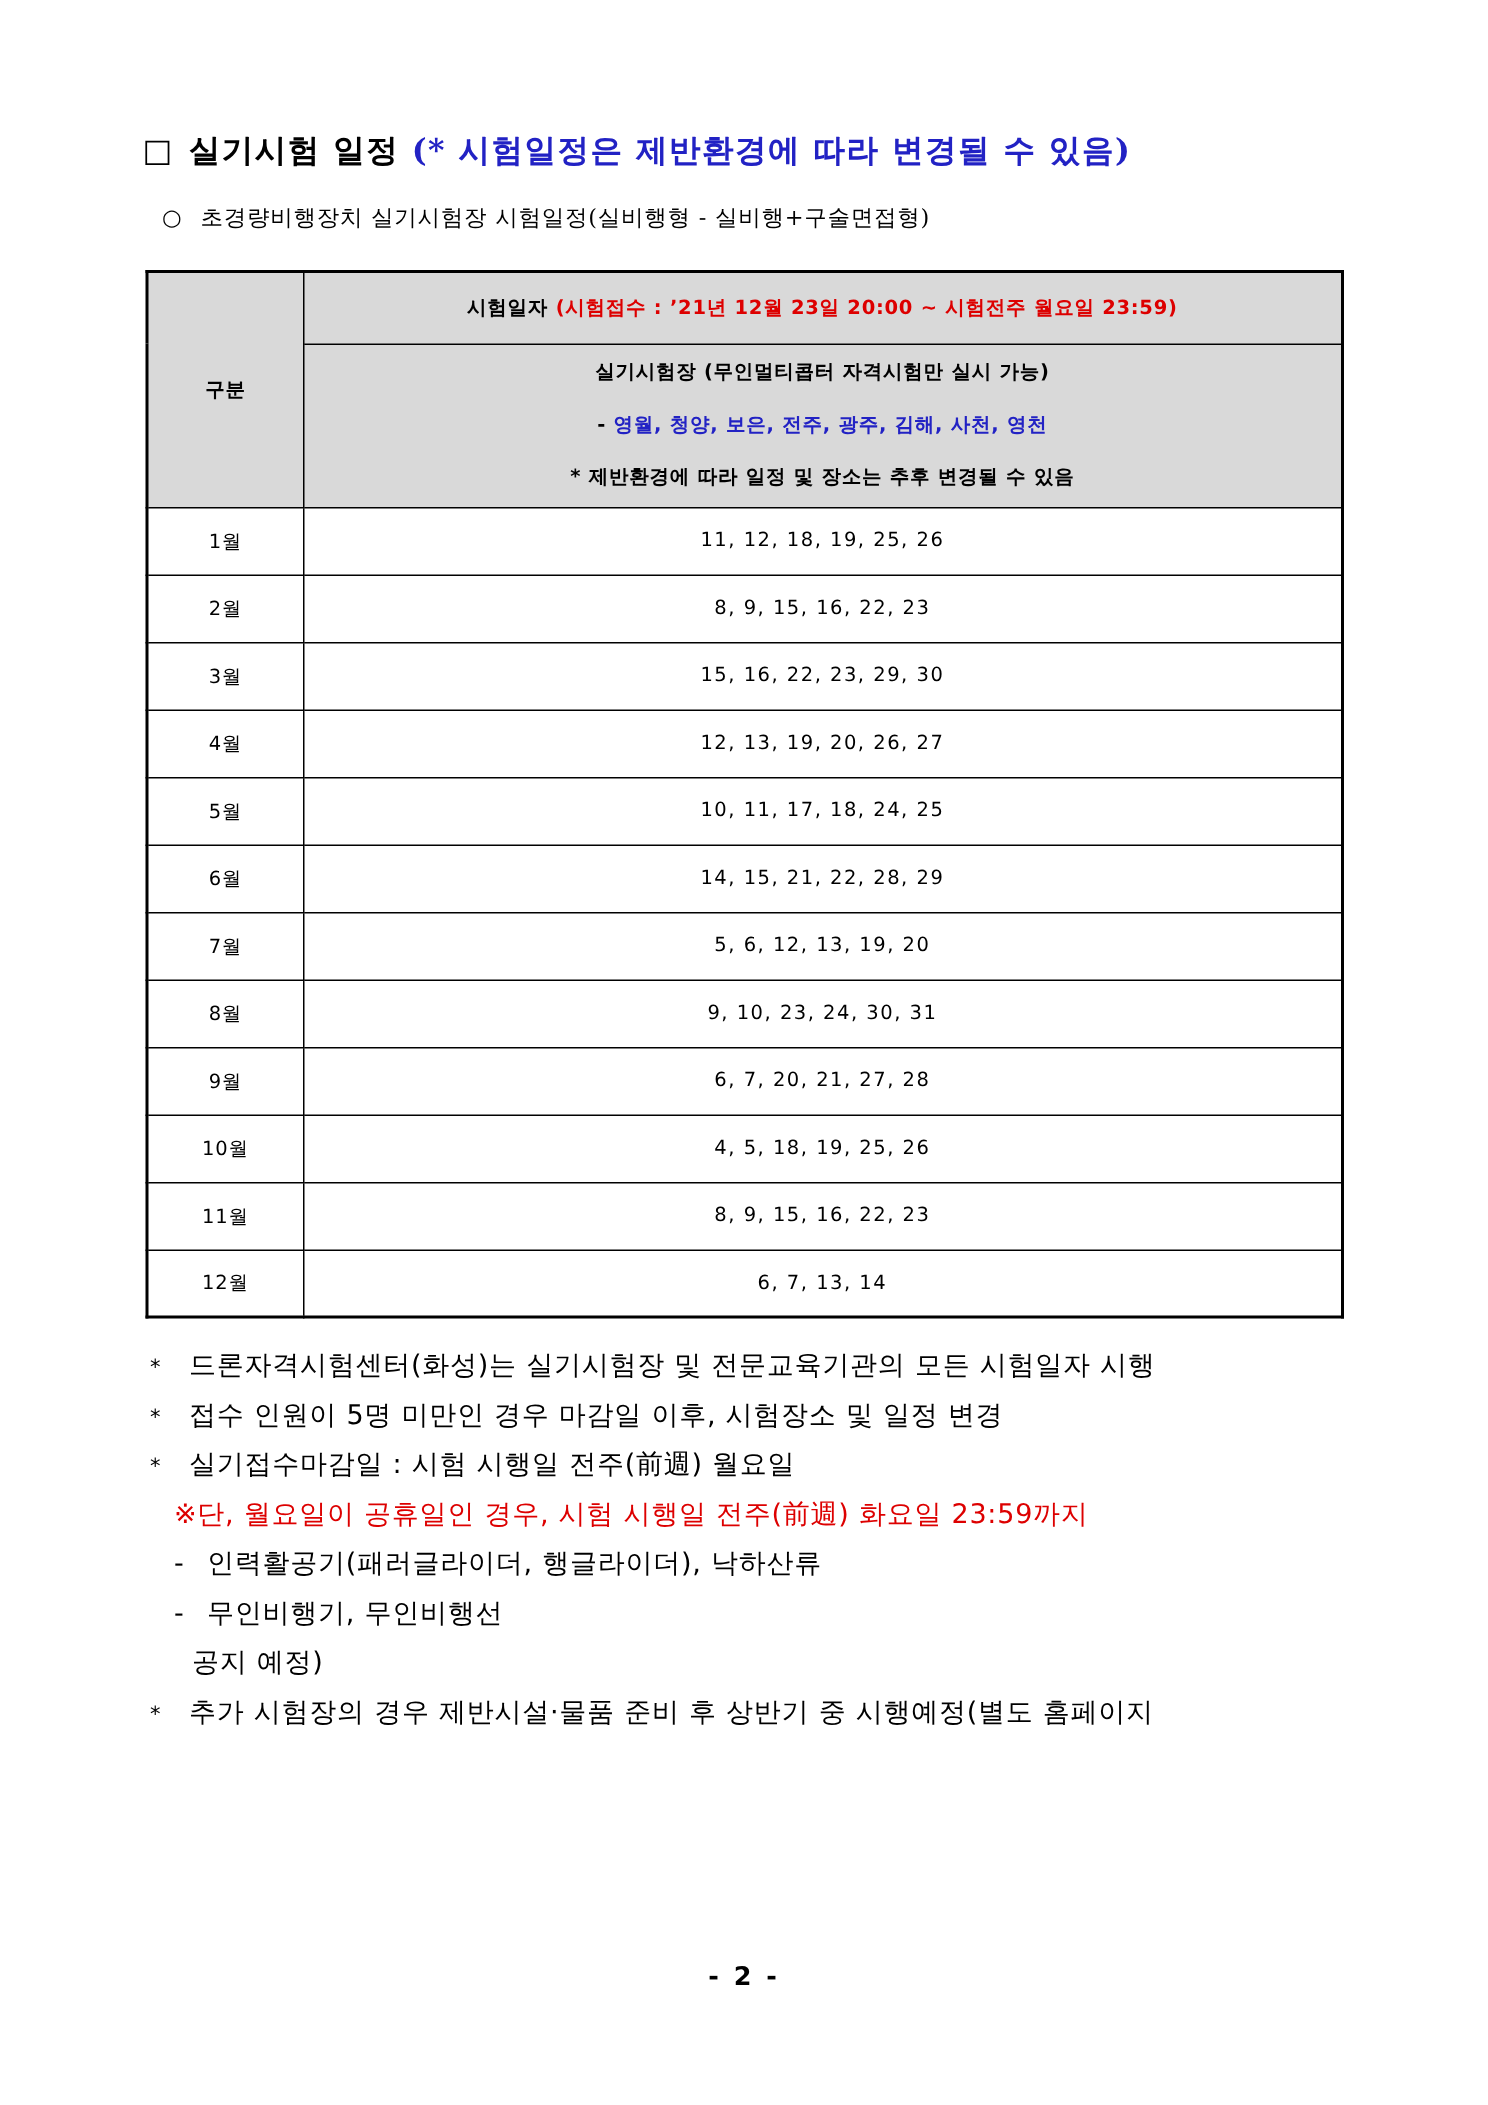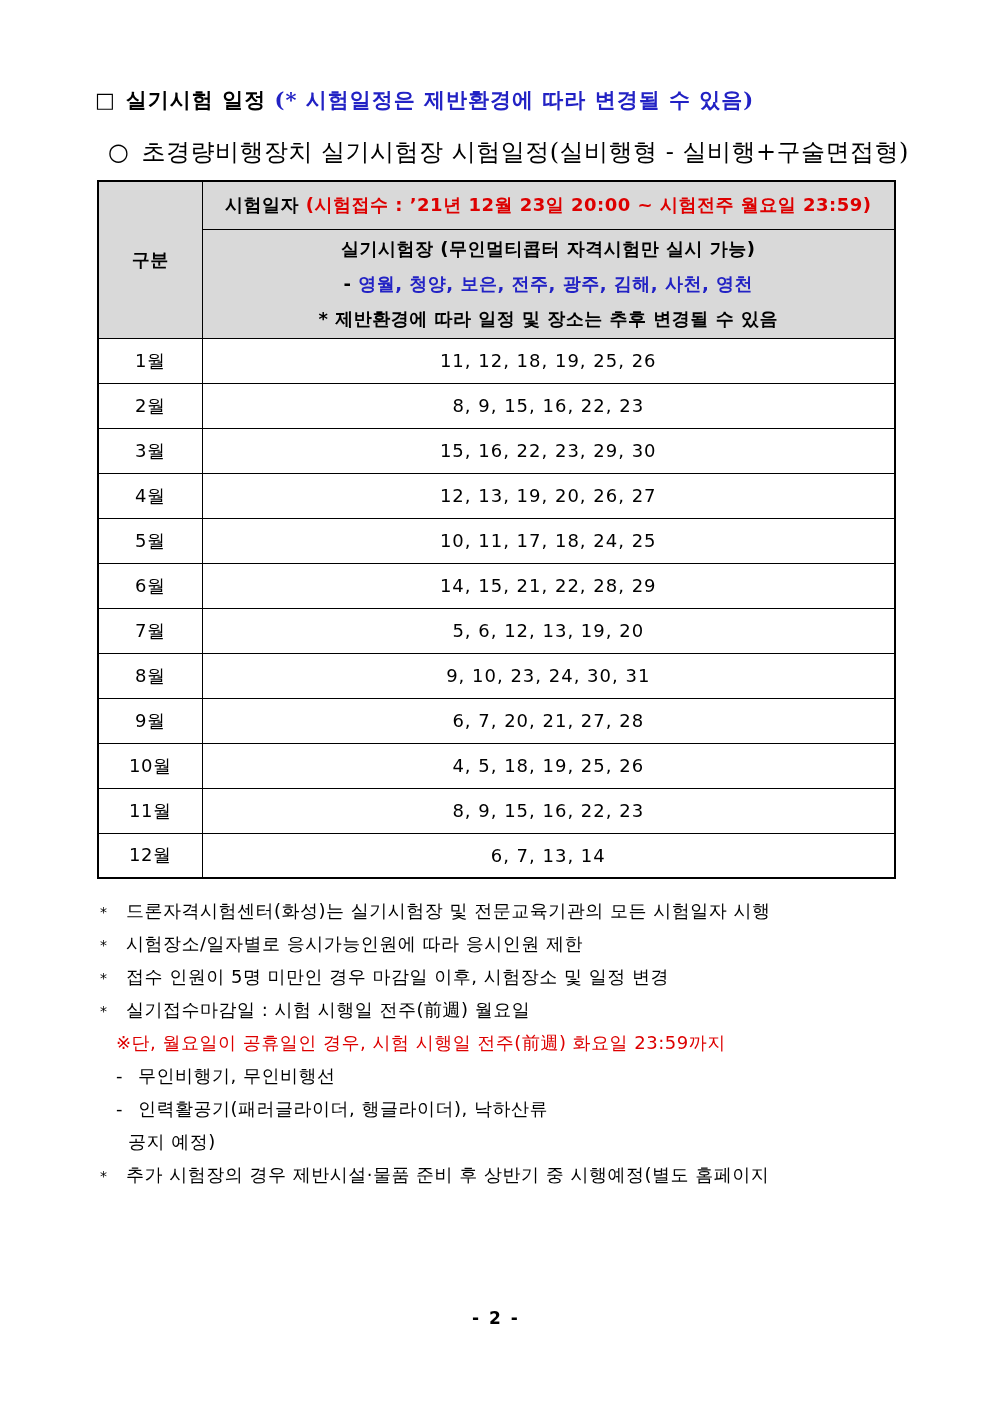--- a/index.html
+++ b/index.html
@@ -18,35 +18,35 @@
 
   
   .title-line{
     position:absolute;left:95px;top:86px;
     font-size:21px;font-weight:bold;letter-spacing:1px;white-space:nowrap;
   }
   .title-line .glyph{display:inline-block;margin-right:10px;font-weight:normal;}
   .title-note{color:var(--blue);font-family:"DejaVu Serif","Liberation Serif",serif;font-weight:bold;}
   .subtitle-line{
     position:absolute;left:108px;top:136px;
-    font-size:24px;font-weight:normal;letter-spacing:0.5px;white-space:nowrap;
+    font-size:15px;font-weight:normal;letter-spacing:0.5px;white-space:nowrap;
     font-family:"DejaVu Serif","Liberation Serif",serif;
   }
   .subtitle-line .glyph{display:inline-block;margin-right:12px;}
 
   
   table.sched{
     position:absolute;left:97px;top:180px;width:797px;
     border-collapse:collapse;table-layout:fixed;
     border:2px solid var(--line);
   }
   table.sched td{
     border:1.5px solid var(--line);
     text-align:center;vertical-align:middle;
-    font-size:18px;padding:0;
+    font-size:13px;padding:0;
   }
   col.c1{width:104px;}
   col.c2{width:693px;}
   td.hdr{background:var(--hdr-bg);font-weight:bold;letter-spacing:0.5px;}
   td.h1{height:48px;white-space:nowrap;}
   td.h2{height:109px;line-height:35px;}
   td.corner{font-size:18px;}
   .red-t{color:var(--red);}
   .blue-t{color:var(--blue);}
   tr.body-row td{height:45px;letter-spacing:0.5px;}
@@ -152,36 +152,33 @@
         <td class="dates">6, 7, 13, 14</td>
       </tr>
     </tbody>
   </table>
 
   <div class="notes">
     <div class="note">
       <span class="mark">*</span><span>드론자격시험센터(화성)는 실기시험장 및 전문교육기관의 모든 시험일자 시행</span>
     </div>
     <div class="note">
-      <span class="mark">*</span><span>시험장소/일자별로 응시가능인원에 따라 응시인원 제한</span>
-    </div>
-    <div class="note">
       <span class="mark">*</span><span>접수 인원이 5명 미만인 경우 마감일 이후, 시험장소 및 일정 변경</span>
     </div>
     <div class="note">
       <span class="mark">*</span><span>실기접수마감일 : 시험 시행일 전주(前週) 월요일</span>
     </div>
     <div class="note n-red">
       <span>※단, 월요일이 공휴일인 경우, 시험 시행일 전주(前週) 화요일 23:59까지</span>
     </div>
     <div class="note n-dash">
-      <span class="mark">-</span><span>무인비행기, 무인비행선</span>
+      <span class="mark">-</span><span>인력활공기(패러글라이더, 행글라이더), 낙하산류</span>
     </div>
     <div class="note n-dash">
-      <span class="mark">-</span><span>인력활공기(패러글라이더, 행글라이더), 낙하산류</span>
+      <span class="mark">-</span><span>무인비행기, 무인비행선</span>
     </div>
     <div class="note n-sub">
       <span>공지 예정)</span>
     </div>
     <div class="note">
       <span class="mark">*</span><span>추가 시험장의 경우 제반시설·물품 준비 후 상반기 중 시행예정(별도 홈페이지</span>
     </div>
   </div>
 
   <div class="pageno">- 2 -</div>

